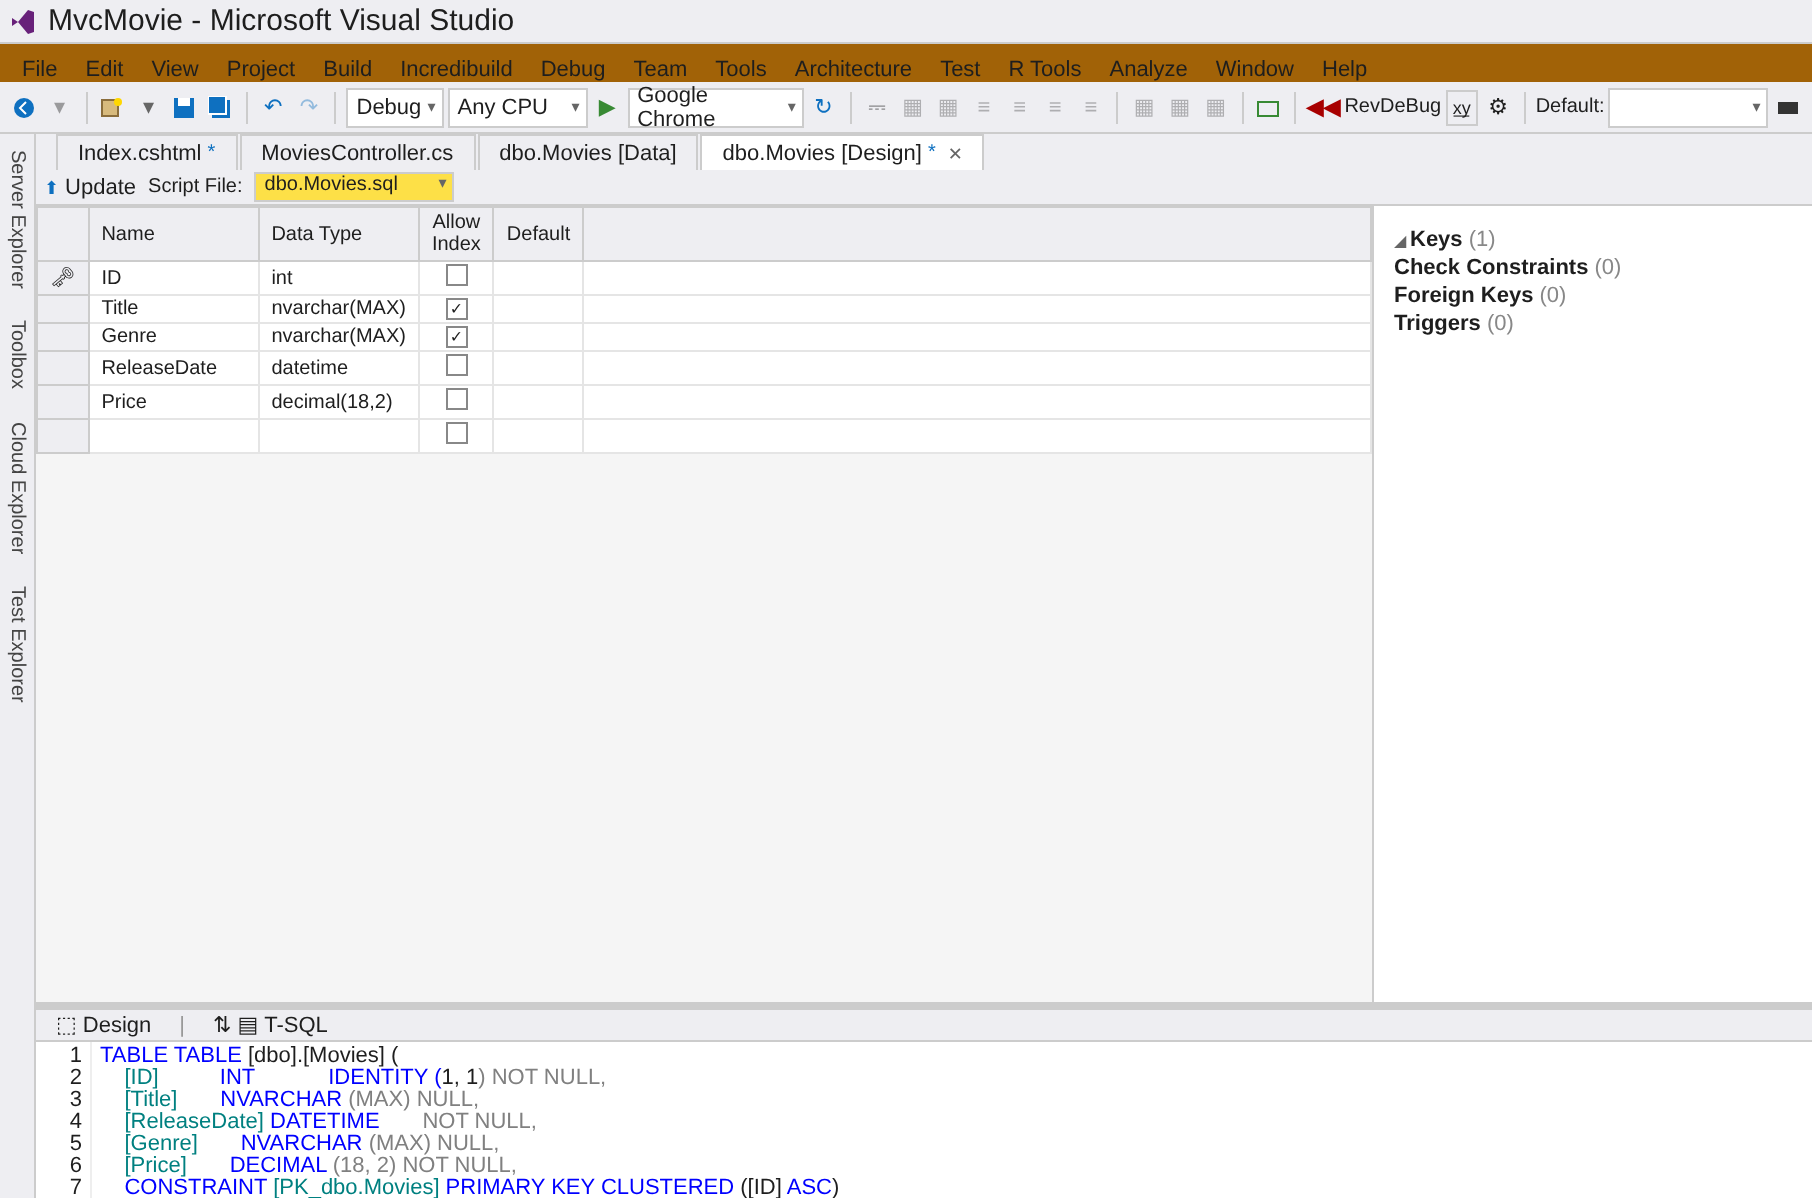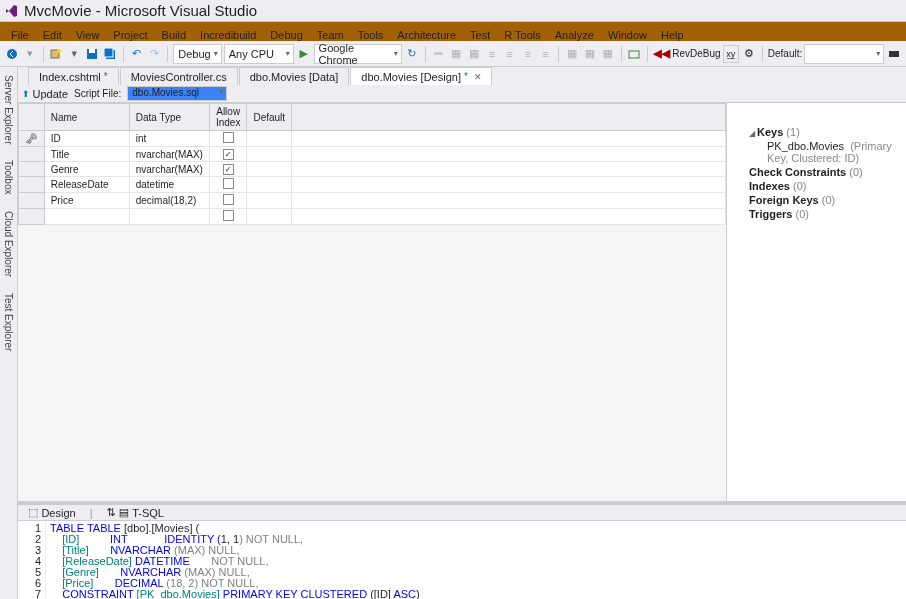--- a/index.html
+++ b/index.html
@@ -20,31 +20,31 @@
 .sidetabs{width:18px;background:#eeeef2;border-right:1px solid #ccc;display:flex;flex-direction:column;align-items:center;padding-top:4px;gap:8px}
 .sidetab{writing-mode:vertical-rl;font-size:10px;color:#444;padding:4px 0;cursor:pointer}
 .content{flex:1;display:flex;flex-direction:column}
 .tabs{height:18px;background:#eeeef2;display:flex;align-items:flex-end;padding-left:10px}
 .tab{height:18px;padding:0 10px;display:inline-flex;align-items:center;border:1px solid #ccc;border-bottom:none;background:#eeeef2;margin-right:1px;font-size:10px;position:relative;cursor:pointer}
 .tab.active{background:#fff;color:#0e70c0}
 .tab .close{margin-left:6px;font-size:9px;color:#666}
 .tab .dirty{color:#0e70c0;margin-left:3px;font-size:10px}
 .scriptbar{height:18px;background:#eeeef2;border-bottom:1px solid #ccc;display:flex;align-items:center;padding:0 4px;gap:6px}
 .scriptbar .upd{display:inline-flex;align-items:center;gap:3px;cursor:pointer}
-.scriptbar .scriptsel{border:1px solid #ccc;background:#3b82f6;height:15px;padding:0 14px 0 4px;font-size:10px;min-width:100px;position:relative}
+.scriptbar .scriptsel{border:1px solid #ccc;background:#fde047;height:15px;padding:0 14px 0 4px;font-size:10px;min-width:100px;position:relative}
 .scriptbar .scriptsel::after{content:"▾";position:absolute;right:3px;font-size:8px;color:#666}
 .designarea{flex:1;display:flex;min-height:0}
 .grid{flex:1;background:#f5f5f5;overflow:auto;position:relative}
 table.cols{border-collapse:collapse;background:#fff;width:100%}
 table.cols th{background:#eeeef2;border:1px solid #ccc;padding:2px 6px;text-align:left;font-weight:normal;font-size:10px;height:14px}
 table.cols td{border:1px solid #e5e5e5;padding:1px 6px;font-size:10px;height:14px;background:#fff}
 table.cols td.rowhead{width:18px;background:#eeeef2;border:1px solid #ccc;text-align:center}
 table.cols th.rowhead{width:18px}
 .chk{display:inline-block;width:11px;height:11px;border:1px solid #888;background:#fff;text-align:center;line-height:9px;font-size:8px}
-.keyspanel{width:180px;background:#fff;border-left:1px solid #ccc;padding:22px;font-size:10px}
+.keyspanel{width:220px;background:#fff;border-left:1px solid #ccc;padding:10px;font-size:10px}
 .keyspanel .krow{padding:1px 0}
 .keyspanel .caret{display:inline-block;width:8px;font-size:8px;color:#666}
 .keyspanel .bold{font-weight:bold}
 .keyspanel .sub{padding-left:18px;color:#444}
 .keyspanel .gray{color:#888}
 .splitter{height:4px;background:#ccc;cursor:ns-resize}
 .bottomtabs{height:16px;background:#eeeef2;display:flex;align-items:center;padding-left:4px;border-bottom:1px solid #ccc;gap:8px}
 .btab{display:inline-flex;align-items:center;gap:3px;padding:0 6px;font-size:10px;cursor:pointer}
 .sqlpane{height:78px;background:#fff;display:flex;font-family:Consolas,monospace;font-size:10px}
 .gutter{width:28px;background:#fff;border-right:1px solid #eee;text-align:right;padding:2px 4px;color:#2b91af}
@@ -253,23 +253,21 @@
             <td style="text-align:center"><span class="chk"></span></td>
             <td></td>
                 <td></td>
           </tr>
         </tbody>
           </table>
       </div>
 
       <div class="keyspanel">
         <div class="krow"><span class="caret">◢</span><span class="bold">Keys</span> <span class="gray">(1)</span></div>
-        <div class="krow sub"><span>PK_dbo.Movies</span>&nbsp;&nbsp;<span class="gray">(Primary Key, Clustered: ID)</span></div>
         <div class="krow"><span class="bold">Check Constraints</span> <span class="gray">(0)</span></div>
-        <div class="krow"><span class="bold">Indexes</span> <span class="gray">(0)</span></div>
         <div class="krow"><span class="bold">Foreign Keys</span> <span class="gray">(0)</span></div>
         <div class="krow"><span class="bold">Triggers</span> <span class="gray">(0)</span></div>
       </div>
     </div>
 
     <div class="splitter"></div>
 
     <div class="bottomtabs">
       <span class="btab">
           <span>⬚</span>

